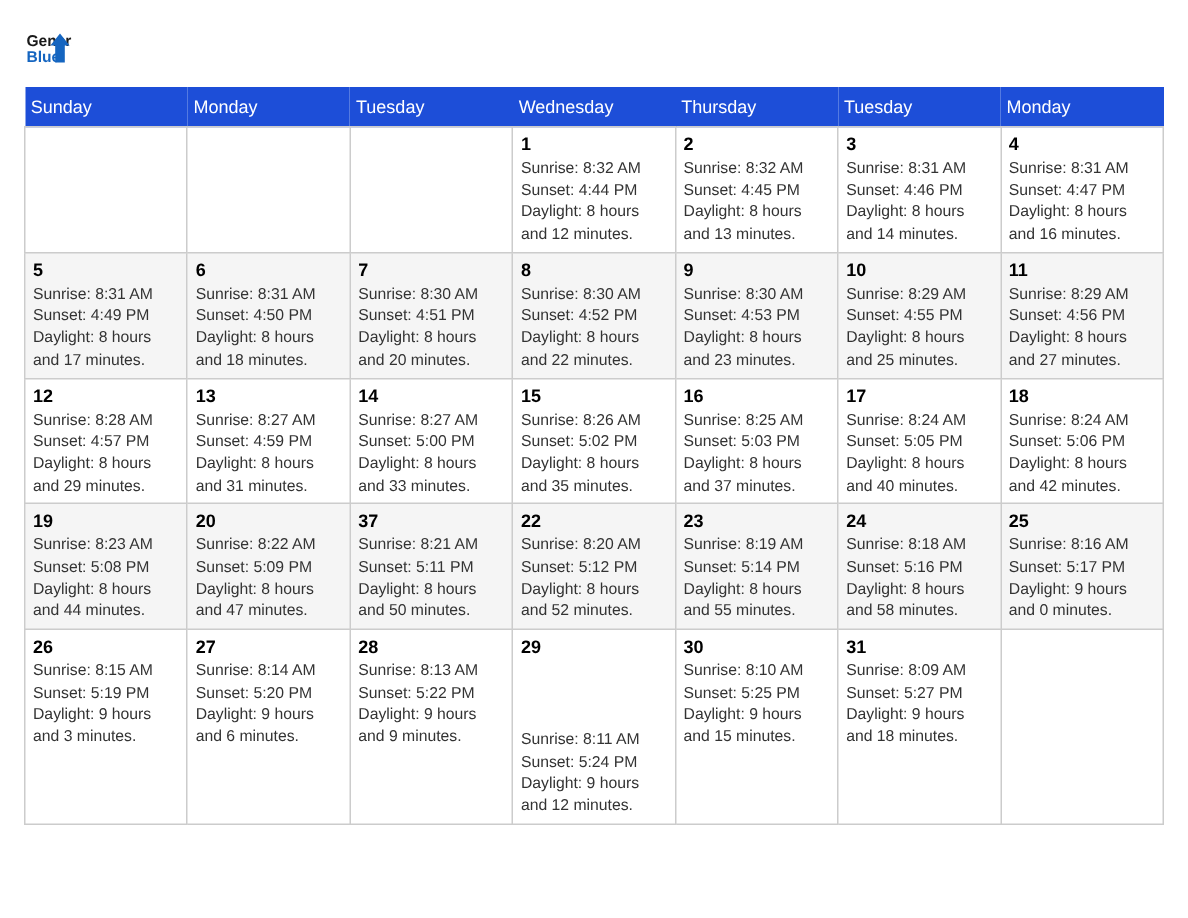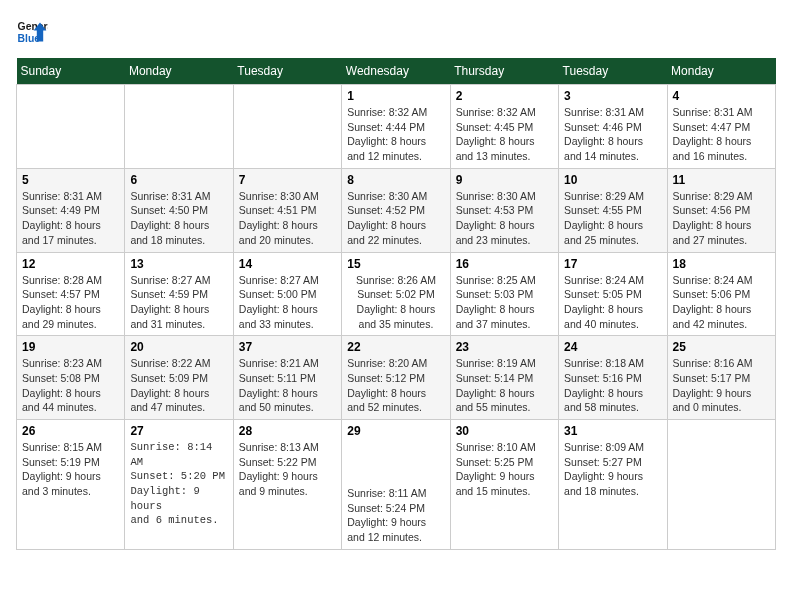--- a/index.html
+++ b/index.html
@@ -36,21 +36,21 @@
     .cal-subtitle {
       font-size: 15px;
       color: #444;
     }
     table {
       width: 100%;
       border-collapse: collapse;
       font-size: 11px;
     }
     th {
-      background: #14532d;
+      background: #1d4ed8;
       color: #fff;
       padding: 6px 4px;
       text-align: left;
       font-size: 12px;
       font-weight: normal;
     }
     td {
       border: 1px solid #ccc;
       vertical-align: top;
       padding: 4px 5px;
@@ -209,21 +209,21 @@
         </td>
         <td>
           <div class="day-num">14</div>
           <div class="day-info" style="white-space: pre-line;">Sunrise: 8:27 AM
 Sunset: 5:00 PM
 Daylight: 8 hours
 and 33 minutes.</div>
         </td>
         <td>
           <div class="day-num">15</div>
-          <div class="day-info" style="white-space: pre-line; text-align: center;">Sunrise: 8:26 AM
+          <div class="day-info" style="white-space: pre-line;">Sunrise: 8:26 AM
 Sunset: 5:02 PM
 Daylight: 8 hours
 and 35 minutes.</div>
         </td>
         <td>
           <div class="day-num">16</div>
           <div class="day-info" style="white-space: pre-line;">Sunrise: 8:25 AM
 Sunset: 5:03 PM
 Daylight: 8 hours
 and 37 minutes.</div>
@@ -297,21 +297,21 @@
       <tr>
         <td>
           <div class="day-num">26</div>
           <div class="day-info" style="white-space: pre-line;">Sunrise: 8:15 AM
 Sunset: 5:19 PM
 Daylight: 9 hours
 and 3 minutes.</div>
         </td>
         <td>
           <div class="day-num">27</div>
-          <div class="day-info" style="white-space: pre-line; font-family: Liberation Mono, monospace;">Sunrise: 8:14 AM
+          <div class="day-info" style="white-space: pre-line;">Sunrise: 8:14 AM
 Sunset: 5:20 PM
 Daylight: 9 hours
 and 6 minutes.</div>
         </td>
         <td>
           <div class="day-num">28</div>
           <div class="day-info" style="white-space: pre-line;">Sunrise: 8:13 AM
 Sunset: 5:22 PM
 Daylight: 9 hours
 and 9 minutes.</div>

